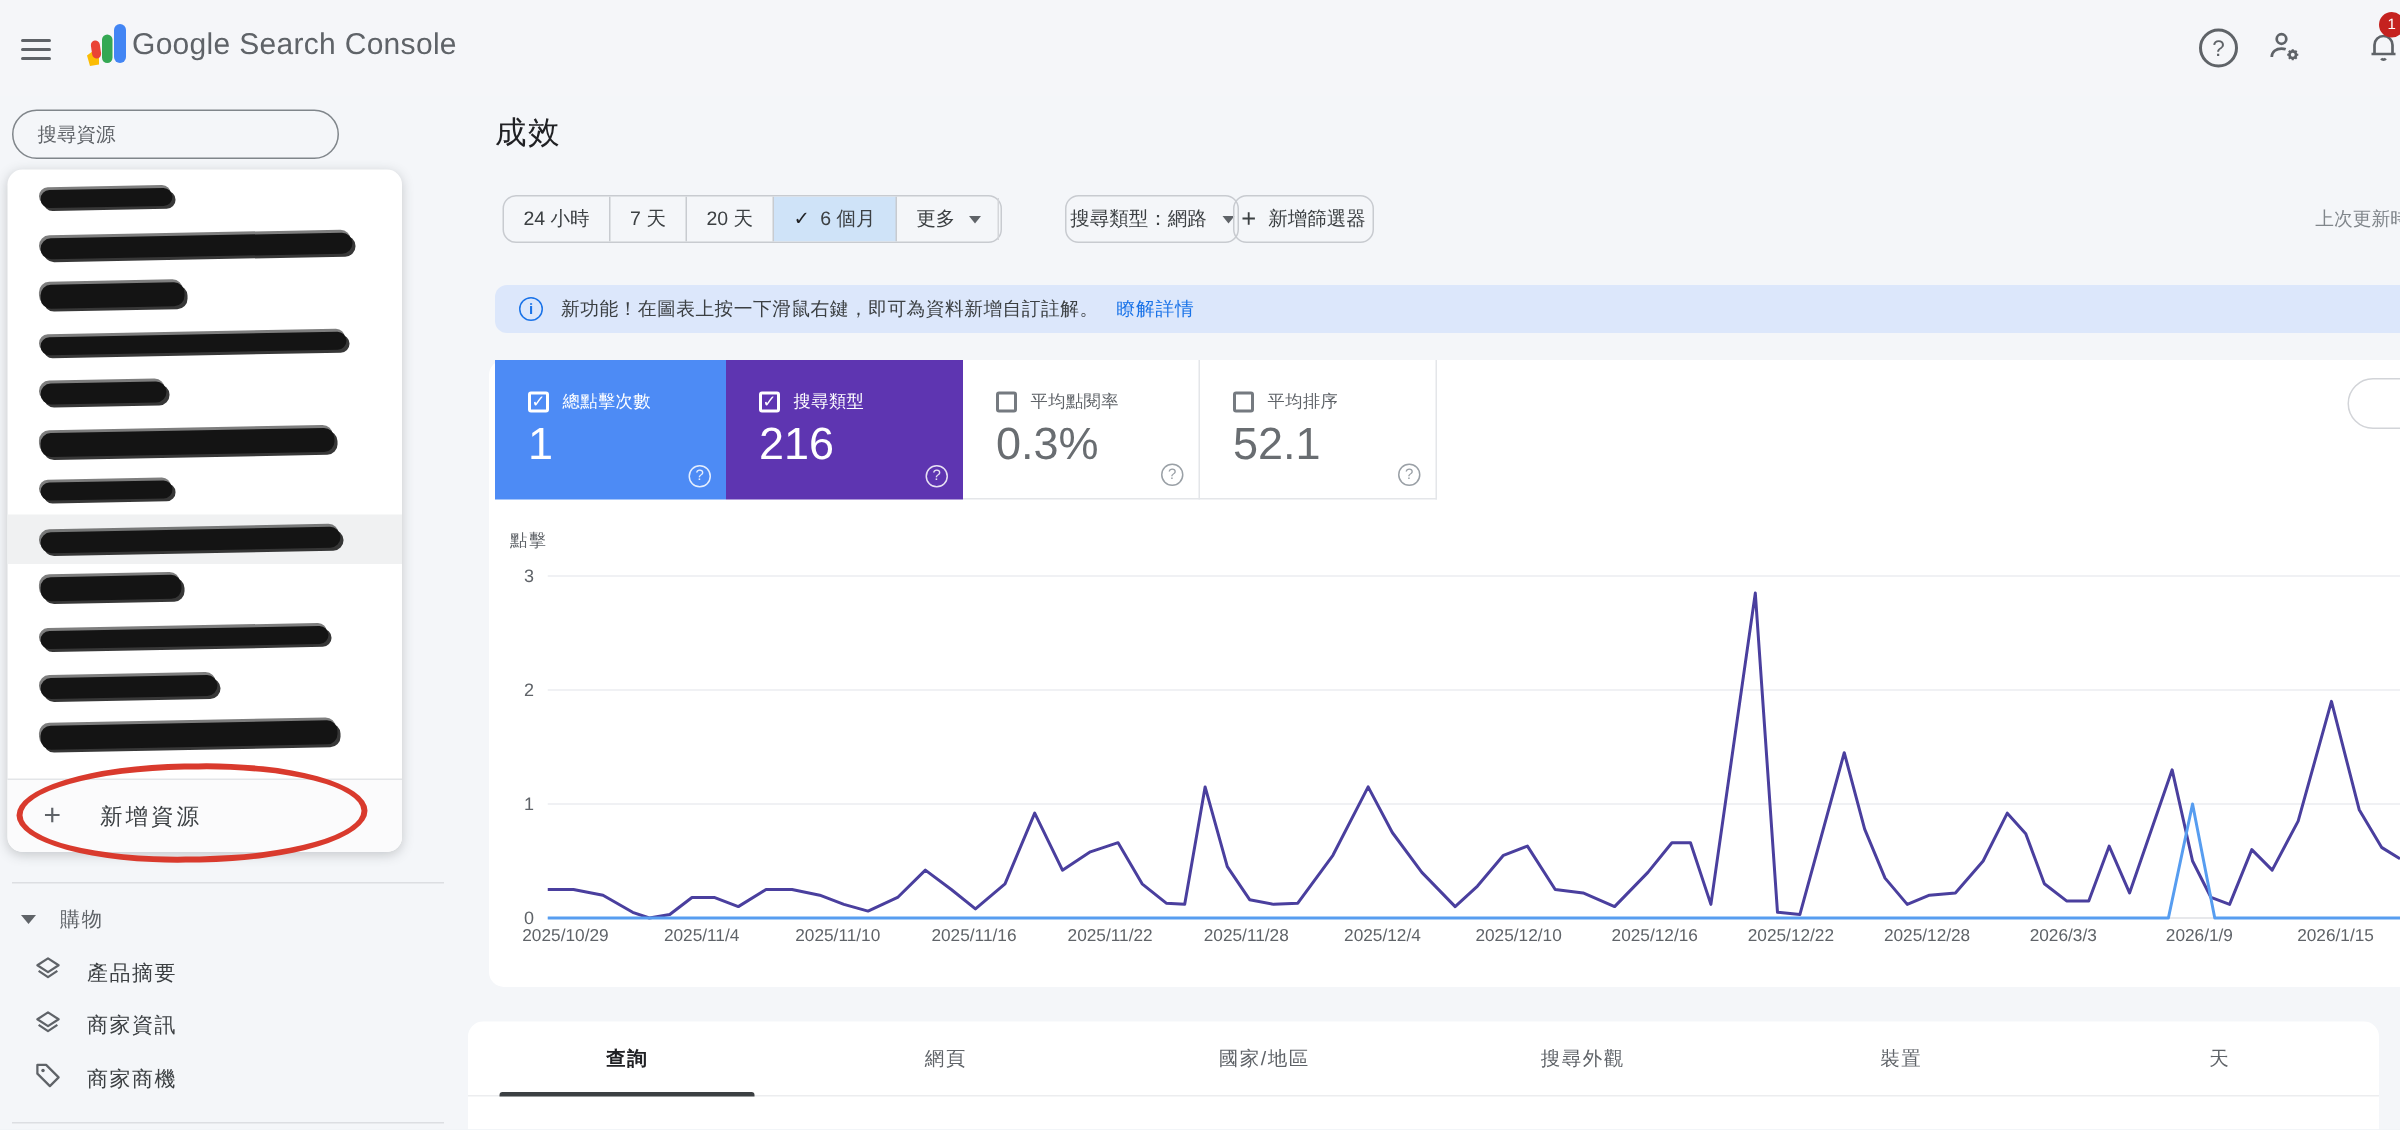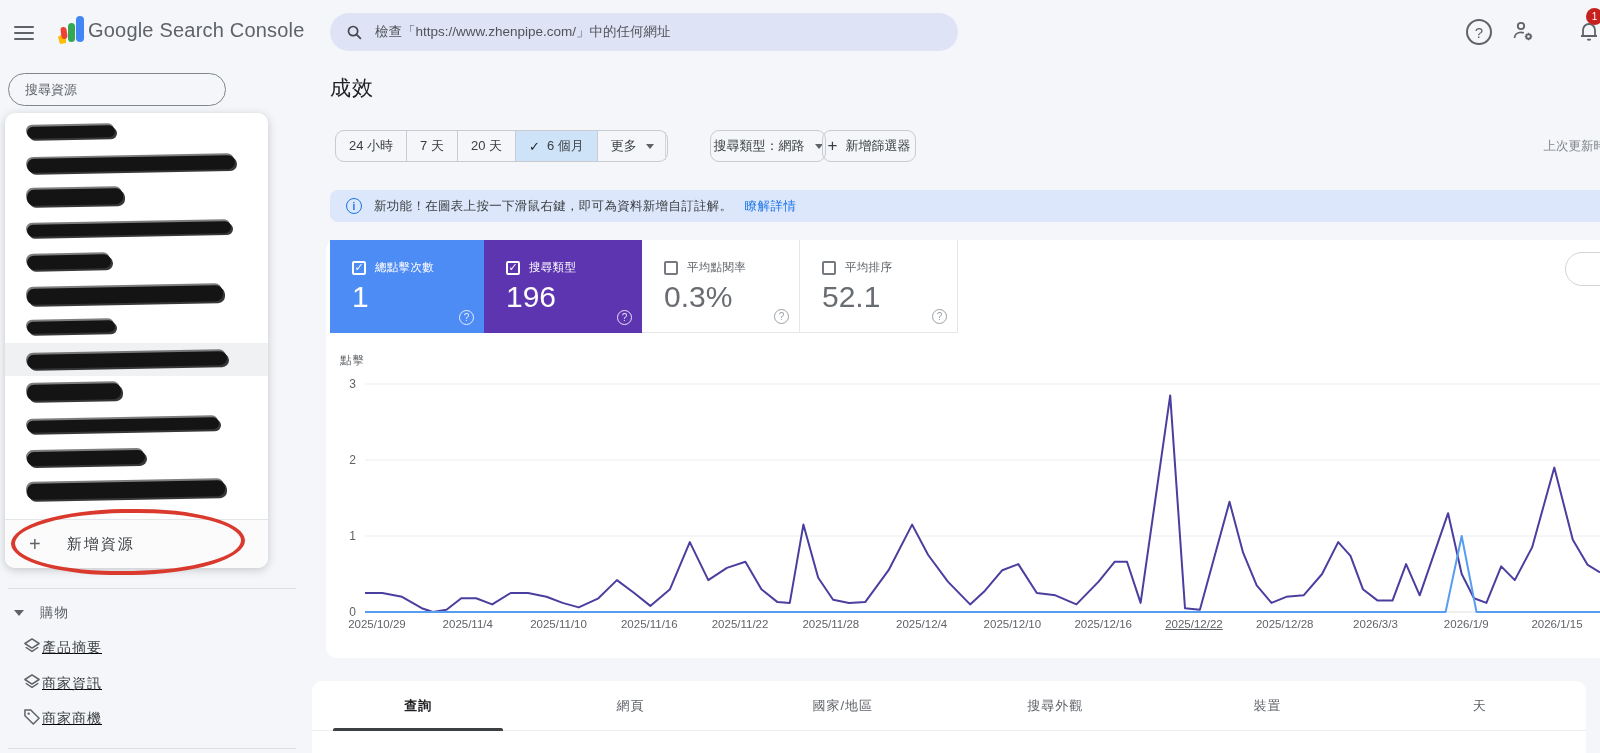--- a/index.html
+++ b/index.html
@@ -31,21 +31,21 @@
   .scribble { background:#141414; border-radius:7px; transform:rotate(-1.1deg); box-shadow:2px 2px 0 rgba(20,20,20,.85), -1px -2px 0 rgba(20,20,20,.55); }
   .panel-divider { position:absolute; left:0; top:406px; width:263px; height:1px; background:#e3e5e8; }
   .add-prop { position:absolute; left:0; top:407px; width:263px; height:48px; display:flex; align-items:center; gap:26px; padding-left:24px; cursor:pointer; border-radius:0 0 10px 10px; background:#fbfbfc; }
   .add-prop .plus { font-size:20px; color:#5f6368; font-weight:400; }
   .add-prop .lbl { font-size:15px; color:#3c4043; letter-spacing:2px; }
   .red-oval { position:absolute; left:6px; top:396px; width:234px; height:66px; border:4px solid #d93a2d; border-radius:48%/50%; transform:rotate(-.8deg); pointer-events:none; }
   .side-divider { position:absolute; left:8px; height:1px; background:#dcdee2; width:288px; }
   .section-head { position:absolute; left:14px; top:604px; display:flex; align-items:center; gap:16px; cursor:pointer; }
   .tri { width:0; height:0; border-left:5px solid transparent; border-right:5px solid transparent; border-top:6px solid #5f6368; }
   .section-head .lbl { font-size:13.5px; color:#5f6368; letter-spacing:1px; }
-  .side-item { position:absolute; left:22px; display:flex; align-items:center; gap:0; cursor:pointer;text-decoration:underline; }
+  .side-item { position:absolute; left:22px; display:flex; align-items:center; gap:16px; cursor:pointer; }
   .side-item .lbl { font-size:14px; color:#3c4043; letter-spacing:1px; }
 
   
   .page-title { position:absolute; left:330px; top:74px; font-size:21px; font-weight:400; color:#202124; letter-spacing:1px; }
   .segmented { position:absolute; left:335px; top:130px; height:32px; display:flex; border:1px solid #c8cbd0; border-radius:9px; overflow:hidden; background:transparent; }
   .seg { display:flex; align-items:center; justify-content:center; gap:7px; font-size:13px; color:#3c4043; padding:0 13px; border-right:1px solid #c8cbd0; cursor:pointer; white-space:nowrap; }
   .seg:last-child { border-right:none; }
   .seg.sel { background:#cfe3f8; }
   .seg .check { font-size:13px; color:#1f2023; }
   .caret { width:0; height:0; border-left:4.5px solid transparent; border-right:4.5px solid transparent; border-top:5px solid #5f6368; margin-left:2px; }
@@ -93,27 +93,20 @@
         <span></span>
       </button>
     <div class="logo">
       <svg width="34" height="34" viewBox="0 0 34 34">
         <path d="M4 24 L12 18 L12 30 L6 31 Z" fill="#fbbc04"></path>
         <rect x="7" y="14" width="6" height="12" rx="3" fill="#ea4335" transform="rotate(-8 10 20)"></rect>
         <rect x="14" y="10" width="7" height="19" rx="3.5" fill="#34a853"></rect>
         <rect x="22" y="3" width="8" height="26" rx="4" fill="#4285f4"></rect>
       </svg>
       <span class="logo-text">Google Search Console</span>
-    </div>
-    <div class="urlsearch">
-      <svg width="17" height="17" viewBox="0 0 24 24" fill="none" stroke="#44474c" stroke-width="2.4">
-          <circle cx="10" cy="10" r="6.5"></circle>
-          <line x1="15" y1="15" x2="21" y2="21"></line>
-        </svg>
-      <span class="qtext">檢查「https://www.zhenpipe.com/」中的任何網址</span>
     </div>
     <button class="icon-btn help-btn">?</button>
     <button class="icon-btn settings-btn">
       <svg width="24" height="24" viewBox="0 0 24 24" fill="none" stroke="#5f6368" stroke-width="1.8">
         <circle cx="10" cy="7" r="3.2"></circle>
           <path d="M3.5 19 c0-3.6 3-5.6 6.5-5.6 1 0 2 .2 2.8.5"></path>
         <circle cx="17.5" cy="17.5" r="2.2"></circle>
           <path d="M17.5 13.8v1.4 M17.5 19.8v1.4 M21.2 17.5h-1.4 M15.2 17.5h-1.4 M20.1 14.9l-1 1 M15.9 19.1l-1 1 M20.1 20.1l-1-1 M15.9 15.9l-1-1" stroke-width="1.4"></path>
       </svg>
     </button>
@@ -251,21 +244,21 @@
               <span class="mlabel" style="color: rgb(255, 255, 255);">總點擊次數</span>
             </div>
             <div class="mvalue" style="color: rgb(255, 255, 255);">1</div>
             <span class="mhelp" style="color: rgba(255, 255, 255, 0.85); border-color: rgba(255, 255, 255, 0.85);">?</span>
           </div>
           <div class="metric-card" style="left: 158px; width: 158px; background: rgb(94, 53, 177);">
             <div class="row1">
               <span class="cbx" style="border: 2px solid rgb(255, 255, 255); color: rgb(255, 255, 255);">✓</span>
               <span class="mlabel" style="color: rgb(255, 255, 255);">搜尋類型</span>
             </div>
-            <div class="mvalue" style="color: rgb(255, 255, 255);">196</div>
+            <div class="mvalue" style="color: rgb(255, 255, 255);">216</div>
             <span class="mhelp" style="color: rgba(255, 255, 255, 0.85); border-color: rgba(255, 255, 255, 0.85);">?</span>
           </div>
           <div class="metric-card white" style="left: 316px; width: 158px;">
             <div class="row1">
               <span class="cbx" style="border: 2px solid rgb(117, 122, 128);"></span>
               <span class="mlabel" style="color: rgb(95, 99, 104);">平均點閱率</span>
             </div>
             <div class="mvalue" style="color: rgb(105, 109, 113);">0.3%</div>
             <span class="mhelp" style="color: rgb(154, 160, 166); border-color: rgb(154, 160, 166);">?</span>
           </div>
@@ -296,21 +289,21 @@
       <div id="xlabels">
           <div class="xlabel" style="left: 50.9795px;">2025/10/29</div>
           <div class="xlabel" style="left: 141.752px;">2025/11/4</div>
           <div class="xlabel" style="left: 232.524px;">2025/11/10</div>
           <div class="xlabel" style="left: 323.297px;">2025/11/16</div>
           <div class="xlabel" style="left: 414.069px;">2025/11/22</div>
           <div class="xlabel" style="left: 504.842px;">2025/11/28</div>
           <div class="xlabel" style="left: 595.614px;">2025/12/4</div>
           <div class="xlabel" style="left: 686.387px;">2025/12/10</div>
           <div class="xlabel" style="left: 777.159px;">2025/12/16</div>
-          <div class="xlabel" style="left: 867.932px; text-decoration: underline;">2025/12/22</div>
+          <div class="xlabel" style="left: 867.932px;">2025/12/22</div>
           <div class="xlabel" style="left: 958.705px;">2025/12/28</div>
           <div class="xlabel" style="left: 1049.48px;">2026/3/3</div>
           <div class="xlabel" style="left: 1140.25px;">2026/1/9</div>
           <div class="xlabel" style="left: 1231.02px;">2026/1/15</div>
         </div>
     </section>
 
     <div class="export-frag"></div>
 
     <section class="tabs-card">

